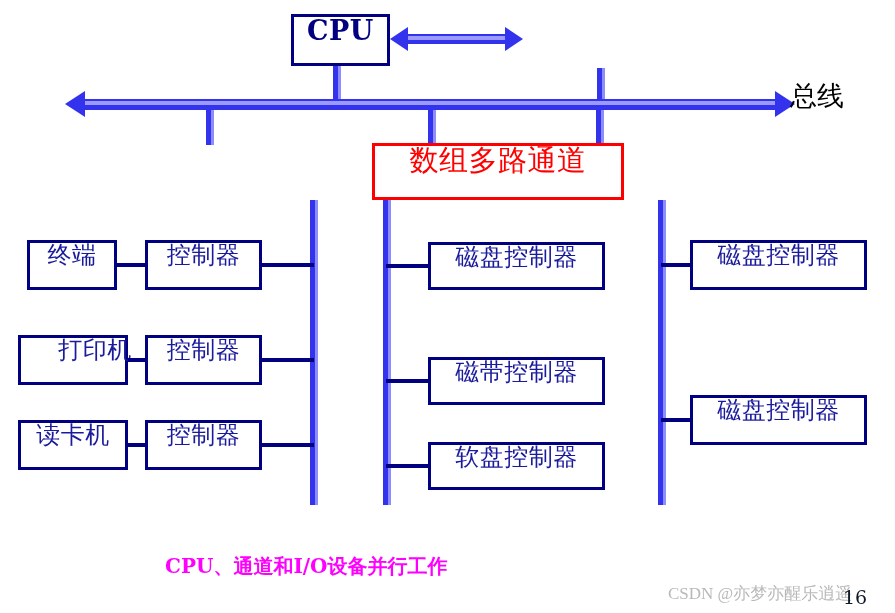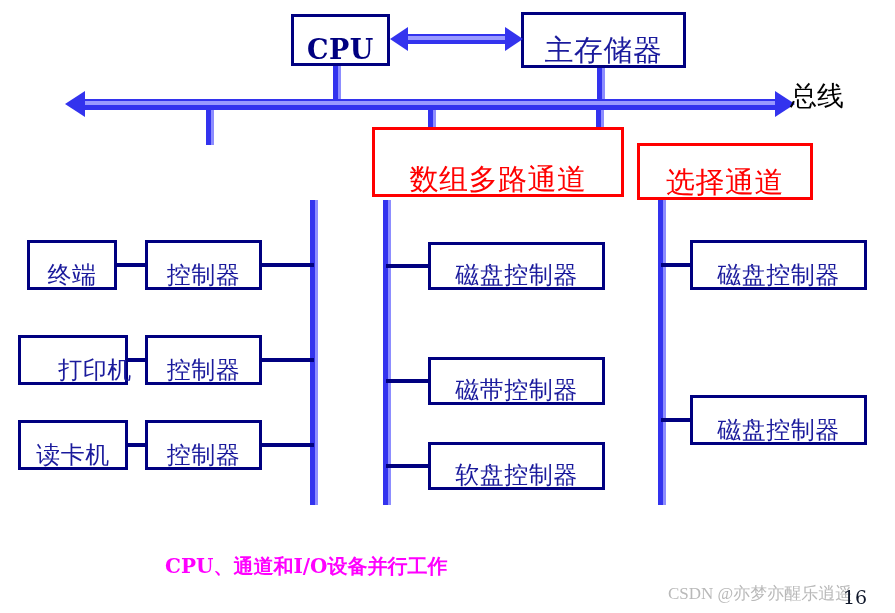--- a/index.html
+++ b/index.html
@@ -16,21 +16,21 @@
     height: 613px;
     background: #ffffff;
     overflow: hidden;
   }
 
   
   .box {
     position: absolute;
     box-sizing: border-box;
     display: flex;
-    align-items: flex-end;
+    align-items: flex-start;
     justify-content: center;
     background: #ffffff;
     white-space: nowrap;
   }
   .box-blue {
     border: 3px solid #000080;
     color: #1a1a9c;
   }
   .box-red {
     border: 3px solid #ff0000;
@@ -149,23 +149,20 @@
 </style>
 </head>
 <body>
 
 <div id="canvas">
 
   <div class="box box-blue" style="left:291px; top:14px; width:99px; height:52px;">
     <span class="lbl cpu-text">CPU</span>
   </div>
 
-  <div class="box box-blue" style="left:521px; top:12px; width:165px; height:56px;">
-    <span class="lbl mem-text">主存储器</span>
-  </div>
 
   <div class="bus-body" style="left:406px; top:34px; width:100px; height:10px;"></div>
   <div class="bus-hi" style="left:406px; top:36px; width:100px; height:4px;"></div>
   <div class="arrow-left-sm" style="left:390px; top:27px;"></div>
   <div class="arrow-right-sm" style="left:505px; top:27px;"></div>
 
   <div class="vline" style="left:333px; top:66px; width:5px; height:40px;"></div>
   <div class="vline-lite" style="left:338px; top:66px; width:3px; height:40px;"></div>
 
   <div class="vline" style="left:597px; top:68px; width:5px; height:38px;"></div>
@@ -180,27 +177,24 @@
   <div class="vline" style="left:206px; top:110px; width:5px; height:35px;"></div>
   <div class="vline-lite" style="left:211px; top:110px; width:3px; height:35px;"></div>
 
   <div class="vline" style="left:428px; top:110px; width:5px; height:35px;"></div>
   <div class="vline-lite" style="left:433px; top:110px; width:3px; height:35px;"></div>
 
   <div class="vline" style="left:596px; top:110px; width:5px; height:35px;"></div>
   <div class="vline-lite" style="left:601px; top:110px; width:3px; height:35px;"></div>
 
 
-  <div class="box box-red" style="left:372px; top:127px; width:252px; height:70px;">
+  <div class="box box-red" style="left:372px; top:143px; width:252px; height:57px;">
     <span class="lbl chan-text">数组多路通道</span>
   </div>
 
-  <div class="box box-red" style="left:637px; top:143px; width:176px; height:57px;">
-    <span class="lbl chan-text">选择通道</span>
-  </div>
 
   <div class="vline" style="left:310px; top:200px; width:5px; height:305px;"></div>
   <div class="vline-lite" style="left:315px; top:200px; width:3px; height:305px;"></div>
 
   <div class="vline" style="left:383px; top:200px; width:5px; height:305px;"></div>
   <div class="vline-lite" style="left:388px; top:200px; width:3px; height:305px;"></div>
 
   <div class="vline" style="left:658px; top:200px; width:5px; height:305px;"></div>
   <div class="vline-lite" style="left:663px; top:200px; width:3px; height:305px;"></div>
 

